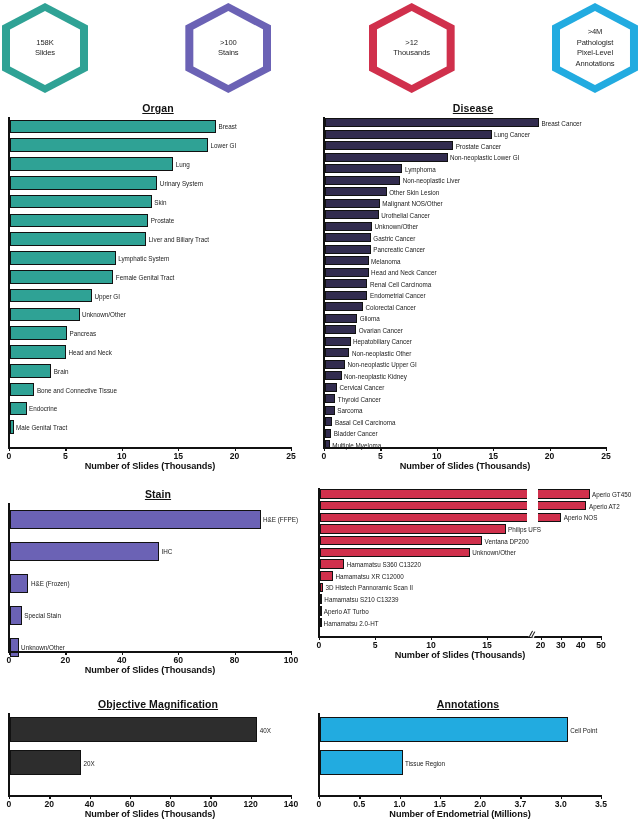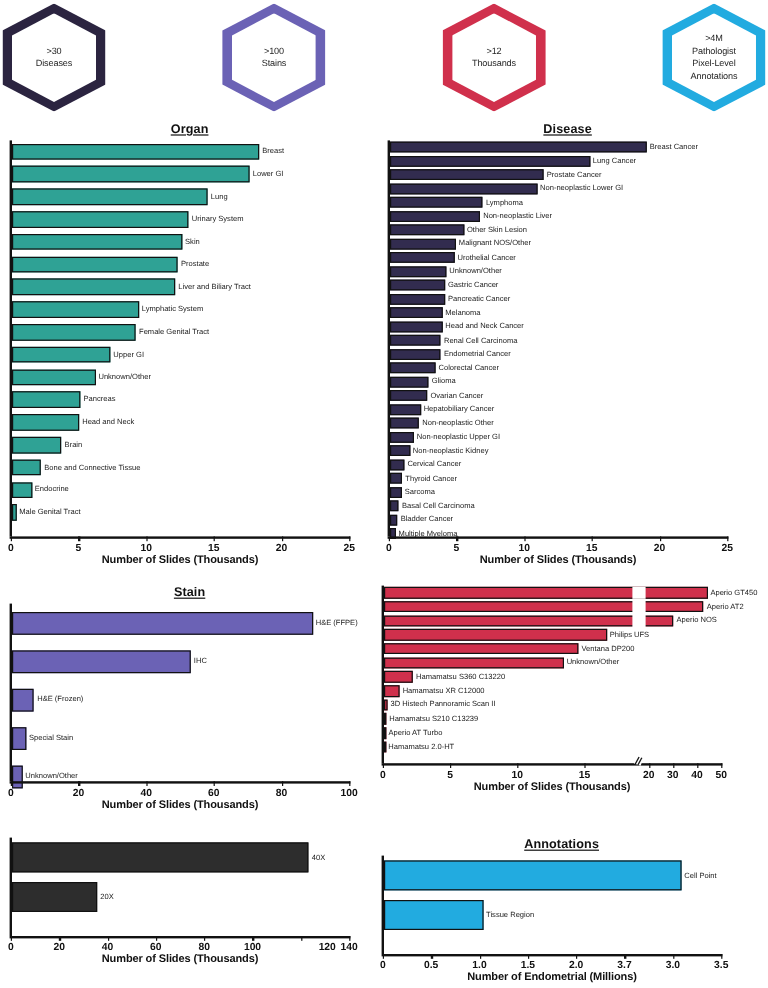--- a/index.html
+++ b/index.html
@@ -151,25 +151,25 @@
     background: #ffffff;
   }
 </style>
 </head>
 <body>
 
 <div id="page">
 
   <div class="hex-band" id="hex-band">
       <div class="hex-wrap">
-        <div class="hex-outer" style="background: rgb(43, 36, 64);"></div>
+        <div class="hex-outer" style="background: rgb(47, 162, 149);"></div>
         <div class="hex-inner"></div>
         <div class="hex-label">
-          <span class="big">&gt;30</span>
-          <span class="big">Diseases</span>
+          <span class="big">158K</span>
+          <span class="big">Slides</span>
         </div>
       </div>
       <div class="hex-wrap">
         <div class="hex-outer" style="background: rgb(107, 98, 181);"></div>
         <div class="hex-inner"></div>
         <div class="hex-label">
           <span class="big">&gt;100</span>
           <span class="big">Stains</span>
         </div>
       </div>
@@ -539,20 +539,21 @@
           <div class="ticklabel" style="left: 242.714px;">30</div>
           <div class="tick" style="left: 262.857px;"></div>
           <div class="ticklabel" style="left: 262.857px;">40</div>
           <div class="tick" style="left: 283px;"></div>
           <div class="ticklabel" style="left: 283px;">50</div>
           <div class="axis-break" style="left: 213.91px;">//</div>
         </div>
         <div class="xlabel" style="width: 284px;">Number of Slides (Thousands)</div>
       </div>
       <div class="chart" style="left: 8px; top: 602px; width: 300px;">
+        <div class="chart-title">Objective Magnification</div>
         <div class="plot" style="height: 82px; width: 284px;">
           <div class="yaxis-line"></div>
           <div class="bars">
             <div class="bar-row" style="position: absolute; left: 0px; top: 4px; height: 25px; width: 282px;">
               <div class="bar" style="width: 247.757px; background: rgb(45, 45, 45);"></div>
               <div class="bar-label" style="left: 247.757px;">40X</div>
             </div>
             <div class="bar-row" style="position: absolute; left: 0px; top: 37px; height: 25px; width: 282px;">
               <div class="bar" style="width: 71.5071px; background: rgb(45, 45, 45);"></div>
               <div class="bar-label" style="left: 71.5071px;">20X</div>
@@ -566,21 +567,21 @@
           <div class="ticklabel" style="left: 41.2857px;">20</div>
           <div class="tick" style="left: 81.5714px;"></div>
           <div class="ticklabel" style="left: 81.5714px;">40</div>
           <div class="tick" style="left: 121.857px;"></div>
           <div class="ticklabel" style="left: 121.857px;">60</div>
           <div class="tick" style="left: 162.143px;"></div>
           <div class="ticklabel" style="left: 162.143px;">80</div>
           <div class="tick" style="left: 202.429px;"></div>
           <div class="ticklabel" style="left: 202.429px;">100</div>
           <div class="tick" style="left: 242.714px;"></div>
-          <div class="ticklabel" style="left: 242.714px; margin-left: 22px;">120</div>
+          <div class="ticklabel" style="left: 242.714px;">120</div>
           <div class="tick" style="left: 283px;"></div>
           <div class="ticklabel" style="left: 283px;">140</div>
         </div>
         <div class="xlabel" style="width: 284px;">Number of Slides (Thousands)</div>
       </div>
       <div class="chart" style="left: 318px; top: 602px; width: 300px;">
         <div class="chart-title">Annotations</div>
         <div class="plot" style="height: 82px; width: 284px;">
           <div class="yaxis-line"></div>
           <div class="bars">

